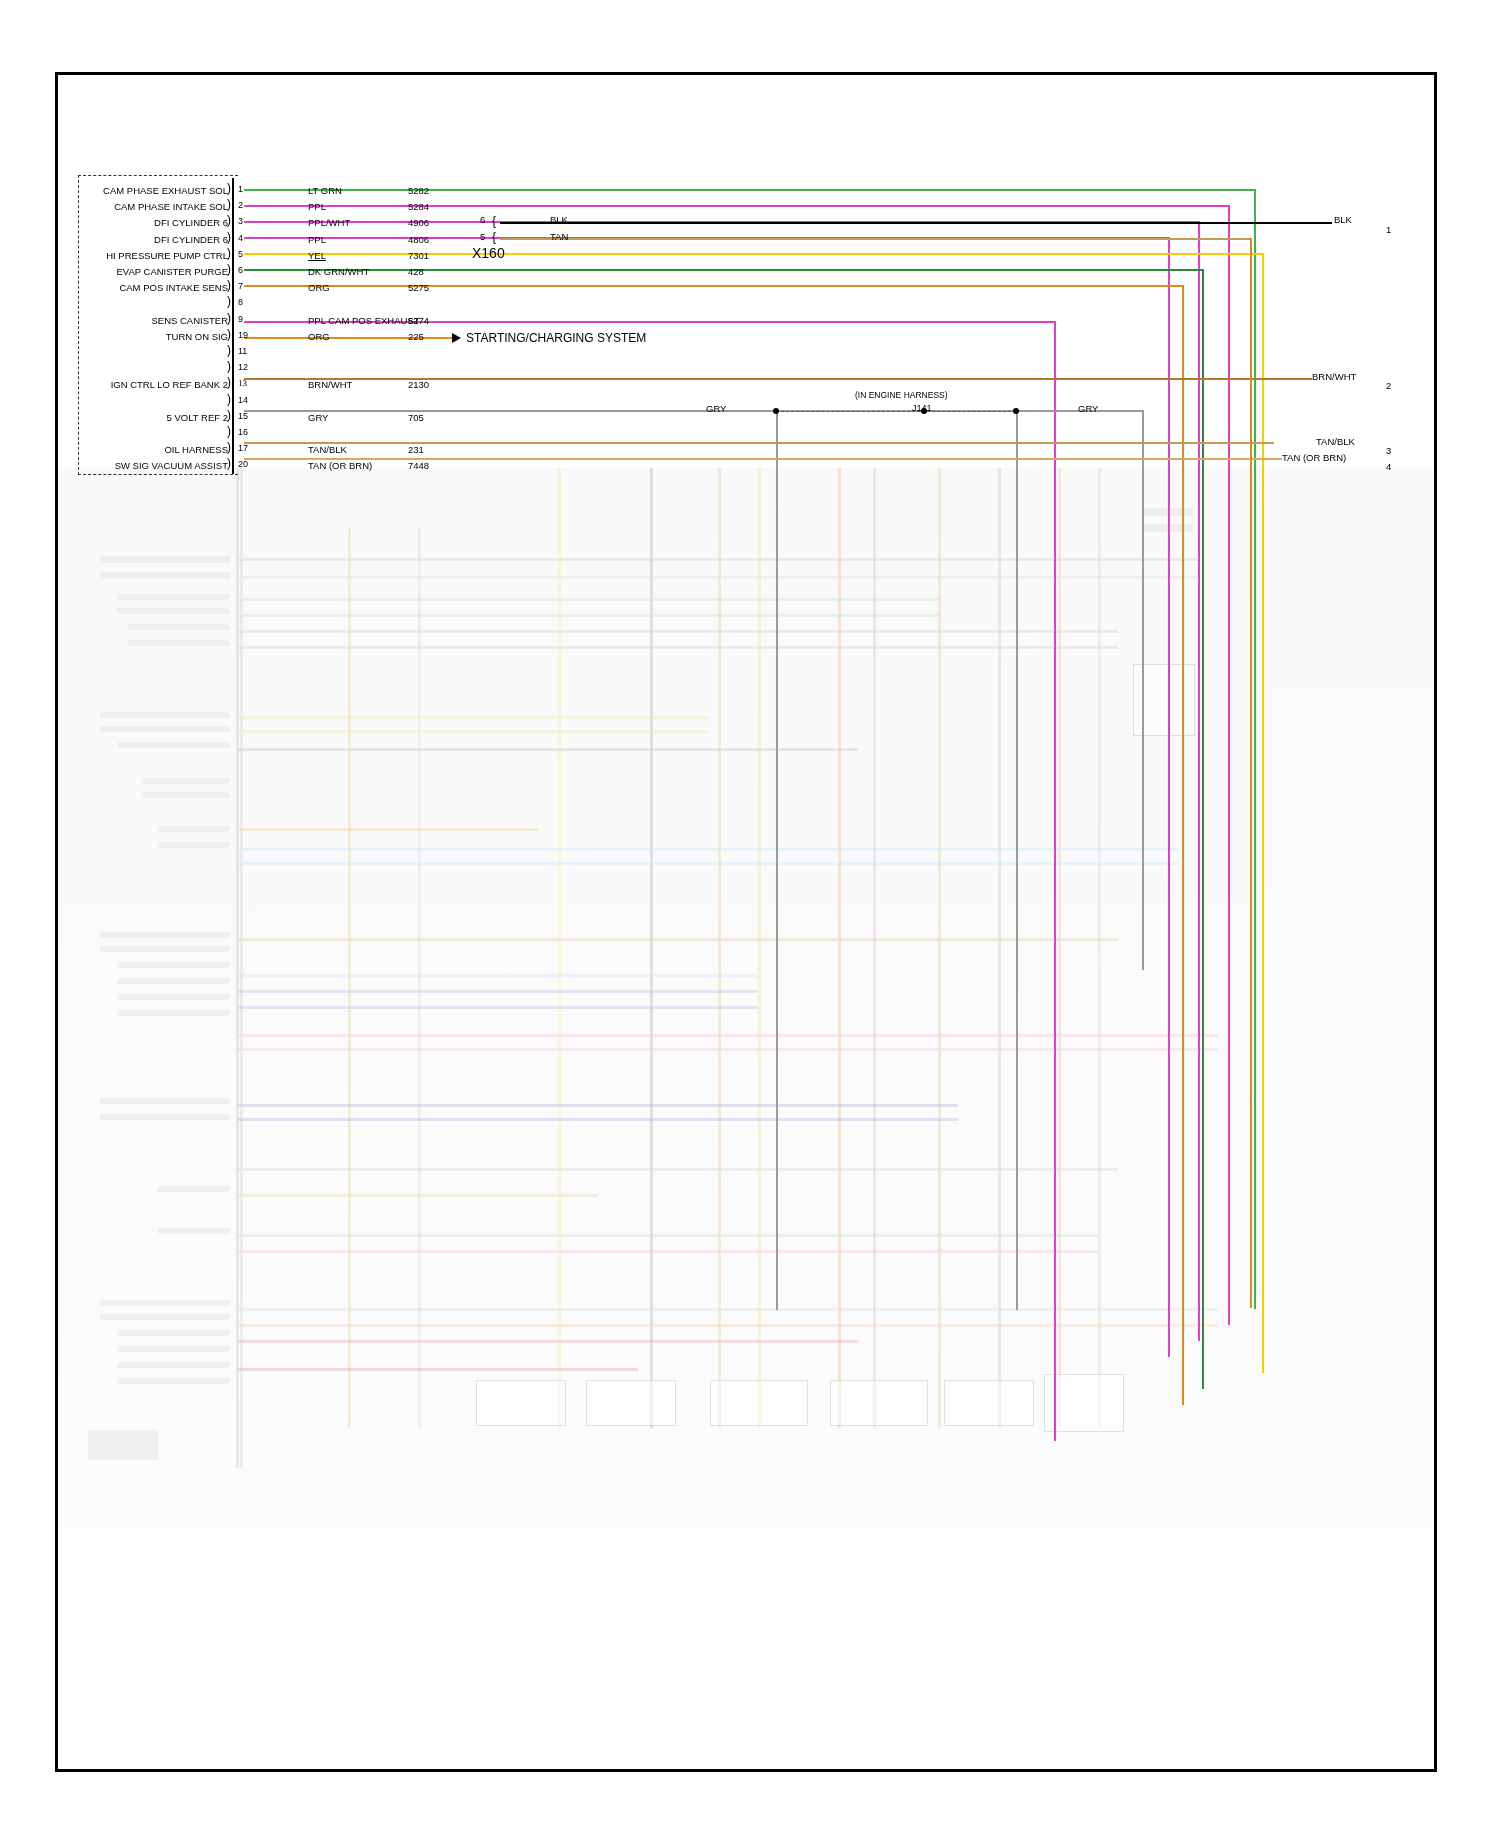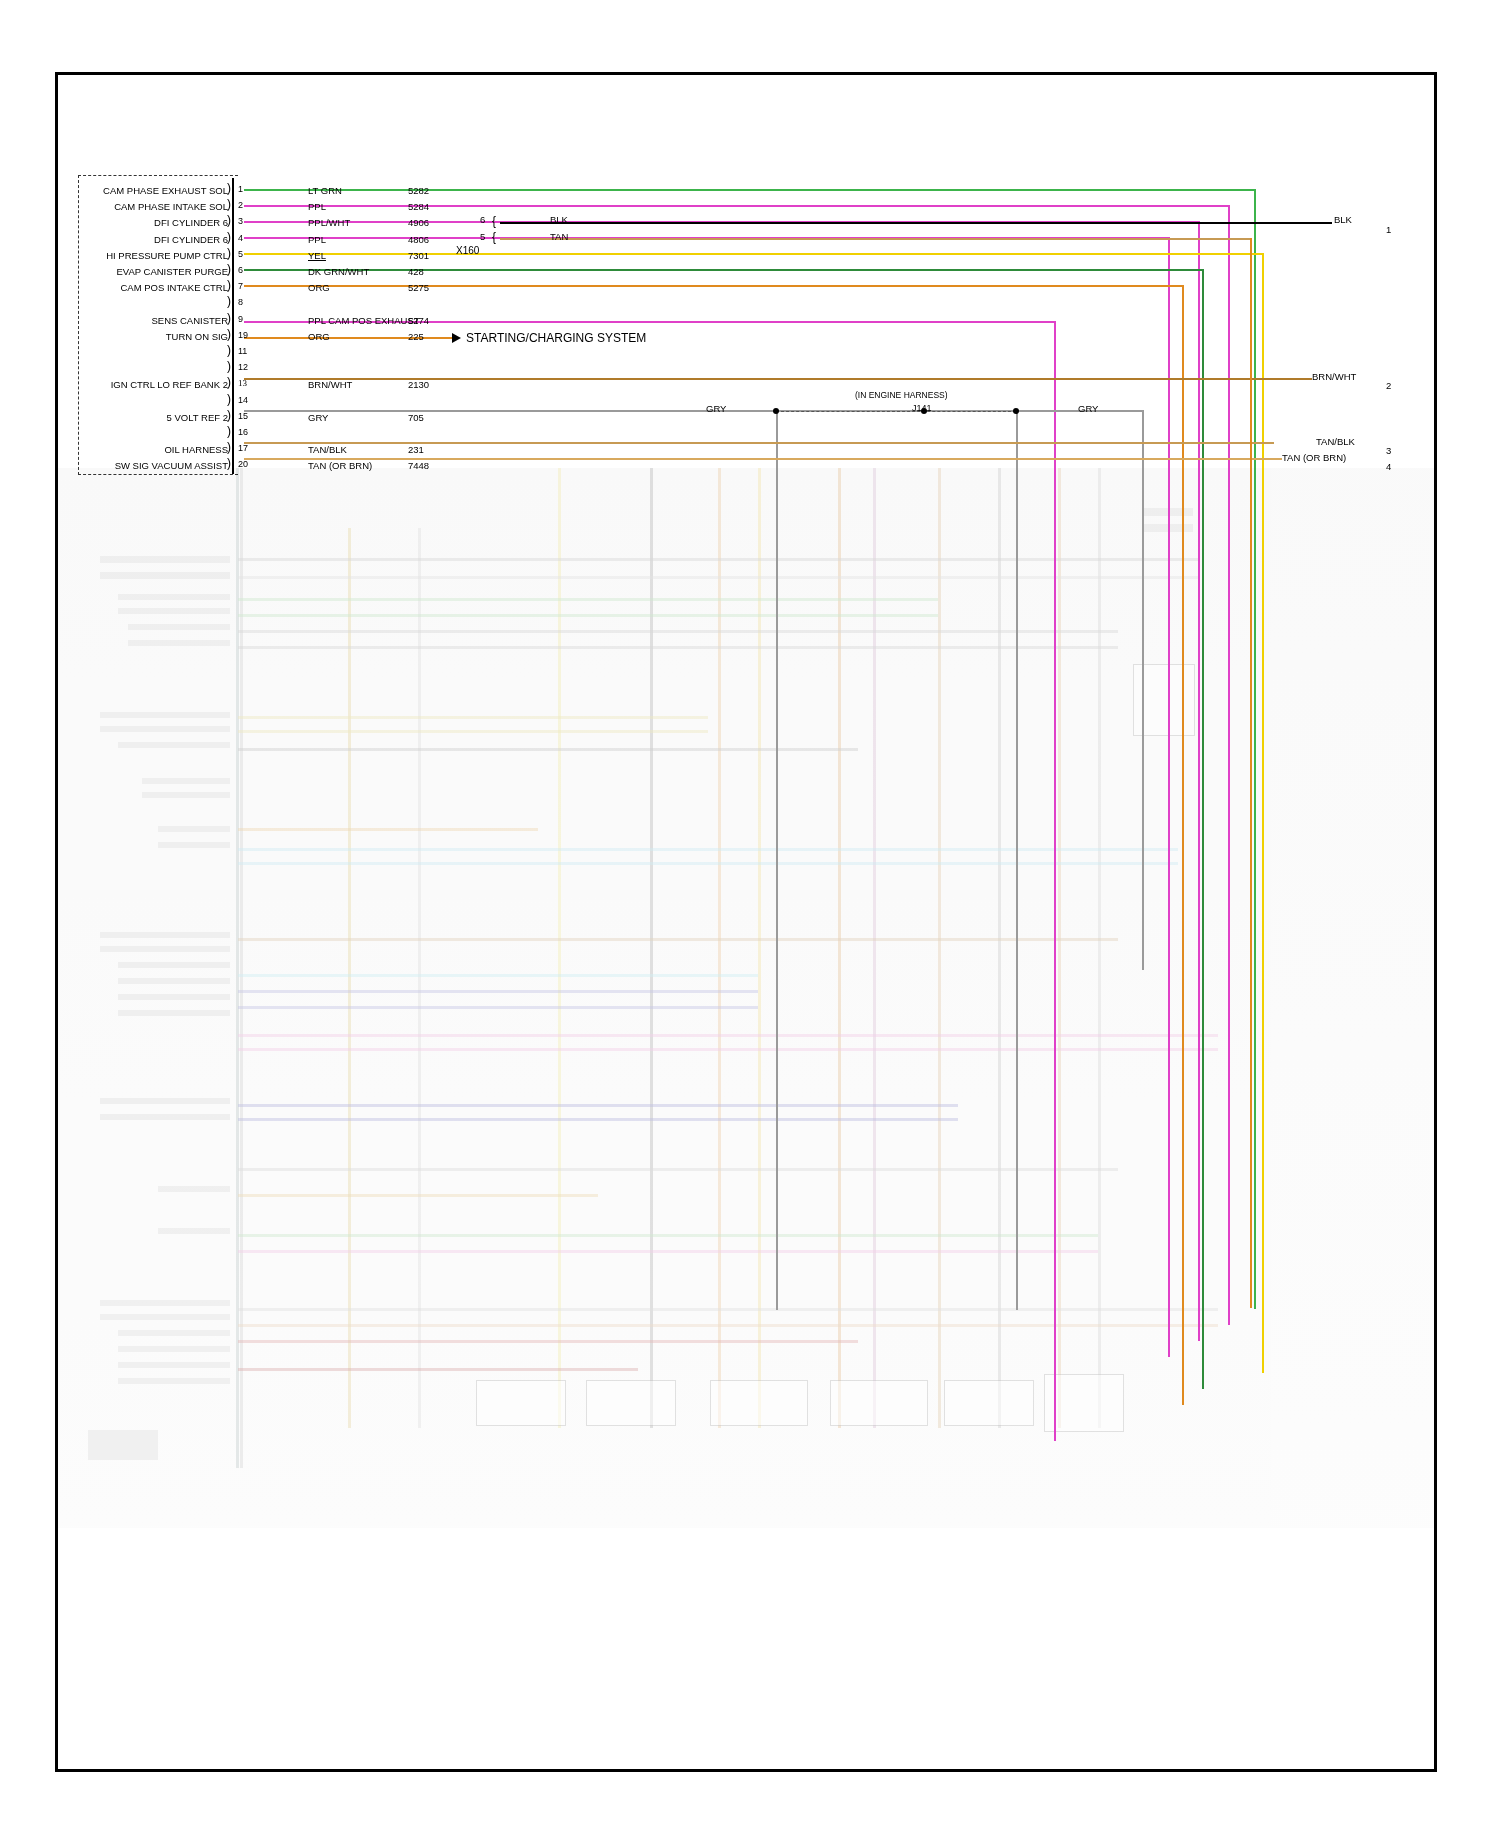--- a/index.html
+++ b/index.html
@@ -180,21 +180,21 @@
   <div class="w" style="left:244px;top:442px;width:1030px;background:#c79a53;"></div>
 
   <div class="w" style="left:244px;top:458px;width:1038px;background:#d8a95e;"></div>
 
   <div class="w" style="left:500px;top:222px;width:832px;background:#000;"></div>
   <div class="w" style="left:500px;top:238px;width:752px;background:#c79a53;"></div>
   <div class="wv" style="left:1250px;top:238px;height:1070px;background:#e08a1e;"></div>
 
   <div class="brk" style="left:492px;top:214px;">{</div>
   <div class="brk" style="left:492px;top:230px;">{</div>
-  <div class="note" style="left:456px;top:245px;font-size:10px;">X160</div>
+  <div class="note" style="left:472px;top:245px;font-size:14px;">X160</div>
   <div class="note" style="left:480px;top:214px;font-size:9.5px;">6</div>
   <div class="note" style="left:480px;top:231px;font-size:9.5px;">5</div>
   <div class="note" style="left:550px;top:214px;font-size:9.5px;">BLK</div>
   <div class="note" style="left:550px;top:231px;font-size:9.5px;">TAN</div>
 
   <div class="note" style="left:855px;top:390px;">(IN ENGINE HARNESS)</div>
   <div class="note" style="left:912px;top:403px;font-size:9px;">J141</div>
   <div class="note" style="left:706px;top:403px;font-size:9.5px;">GRY</div>
   <div class="note" style="left:1078px;top:403px;font-size:9.5px;">GRY</div>
 
@@ -233,21 +233,21 @@
       <div class="pin-label" style="top: 249.8px; right: 1272px;">HI PRESSURE PUMP CTRL</div>
       <div class="wire-color" style="left: 308px; top: 249.8px; text-decoration: underline;">YEL</div>
       <div class="wire-num" style="left: 408px; top: 249.8px;">7301</div>
       <div class="pin-bracket" style="top: 263px;">)</div>
       <div class="pin-num" style="top: 265px;">6</div>
       <div class="pin-label" style="top: 266px; right: 1272px;">EVAP CANISTER PURGE</div>
       <div class="wire-color" style="left: 308px; top: 266px;">DK GRN/WHT</div>
       <div class="wire-num" style="left: 408px; top: 266px;">428</div>
       <div class="pin-bracket" style="top: 279.2px;">)</div>
       <div class="pin-num" style="top: 281.2px;">7</div>
-      <div class="pin-label" style="top: 282.2px; right: 1272px;">CAM POS INTAKE CTRL</div>
+      <div class="pin-label" style="top: 282.2px; right: 1272px;">CAM POS INTAKE SENS</div>
       <div class="wire-color" style="left: 308px; top: 282.2px;">ORG</div>
       <div class="wire-num" style="left: 408px; top: 282.2px;">5275</div>
       <div class="pin-bracket" style="top: 295.4px;">)</div>
       <div class="pin-num" style="top: 297.4px;">8</div>
       <div class="pin-bracket" style="top: 311.6px;">)</div>
       <div class="pin-num" style="top: 313.6px;">9</div>
       <div class="pin-label" style="top: 314.6px; right: 1272px;">SENS CANISTER</div>
       <div class="wire-color" style="left: 308px; top: 314.6px;">PPL CAM POS EXHAUST</div>
       <div class="wire-num" style="left: 408px; top: 314.6px;">5274</div>
       <div class="pin-bracket" style="top: 327.8px;">)</div>

